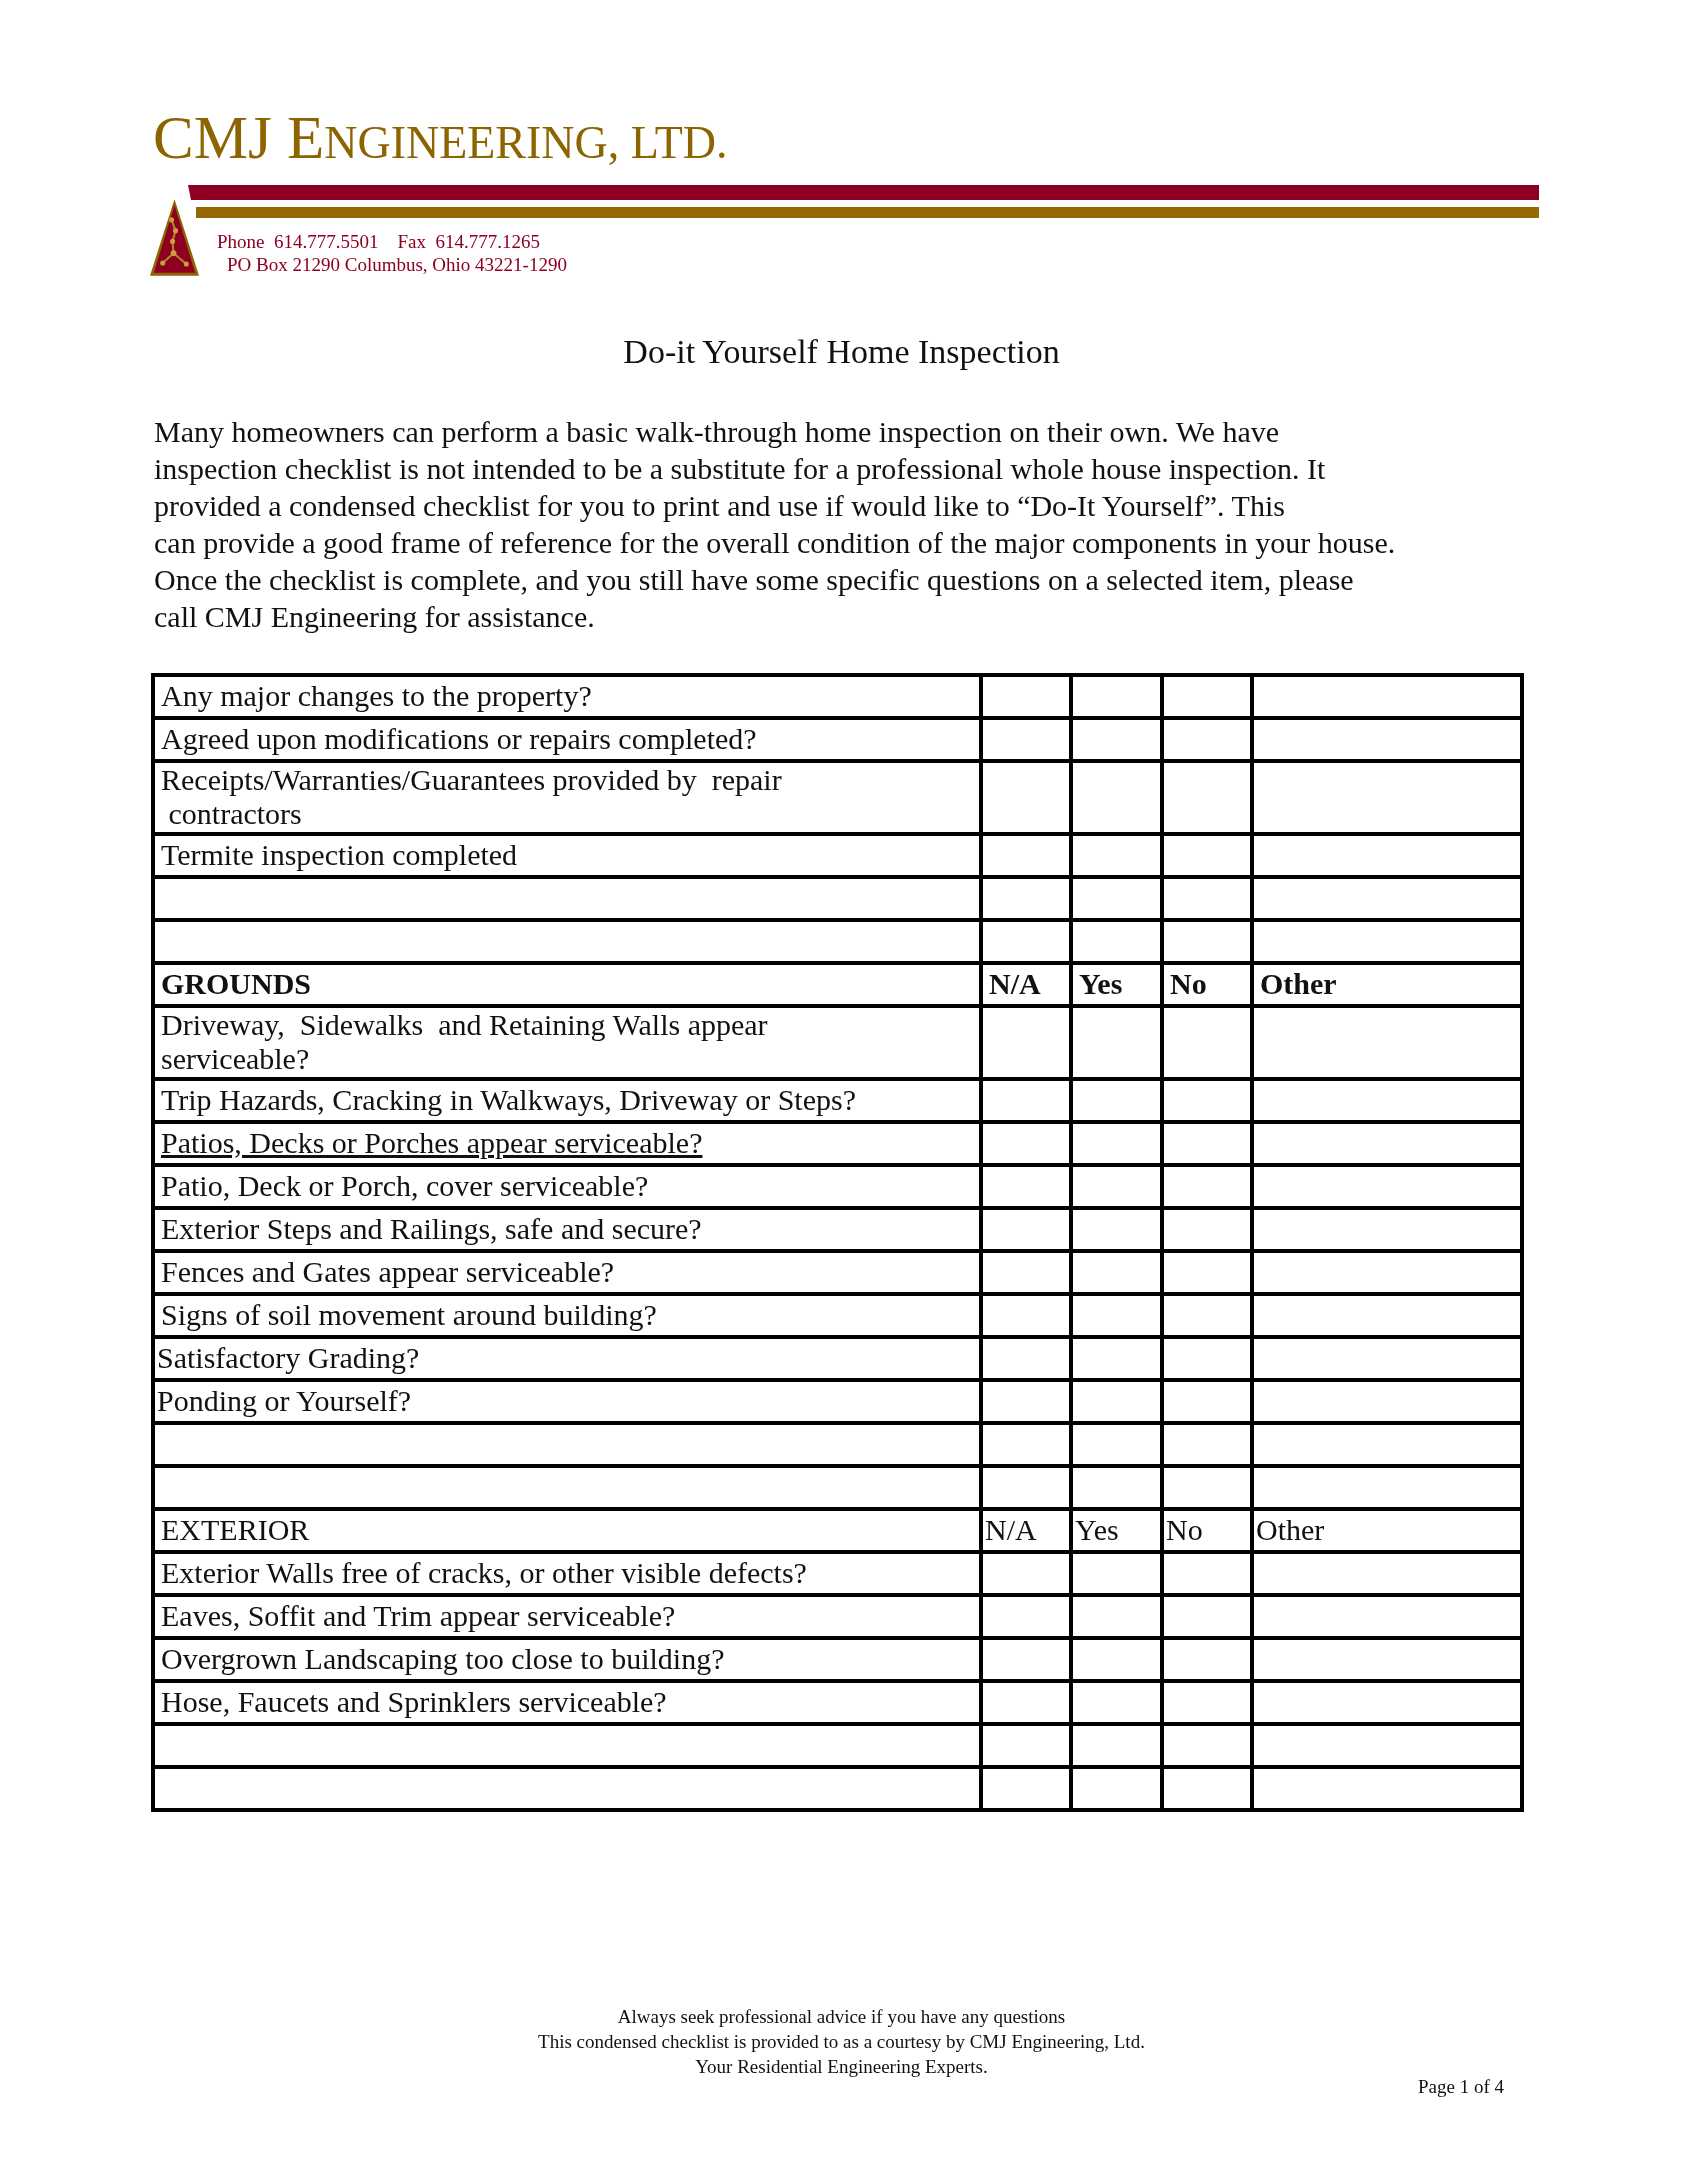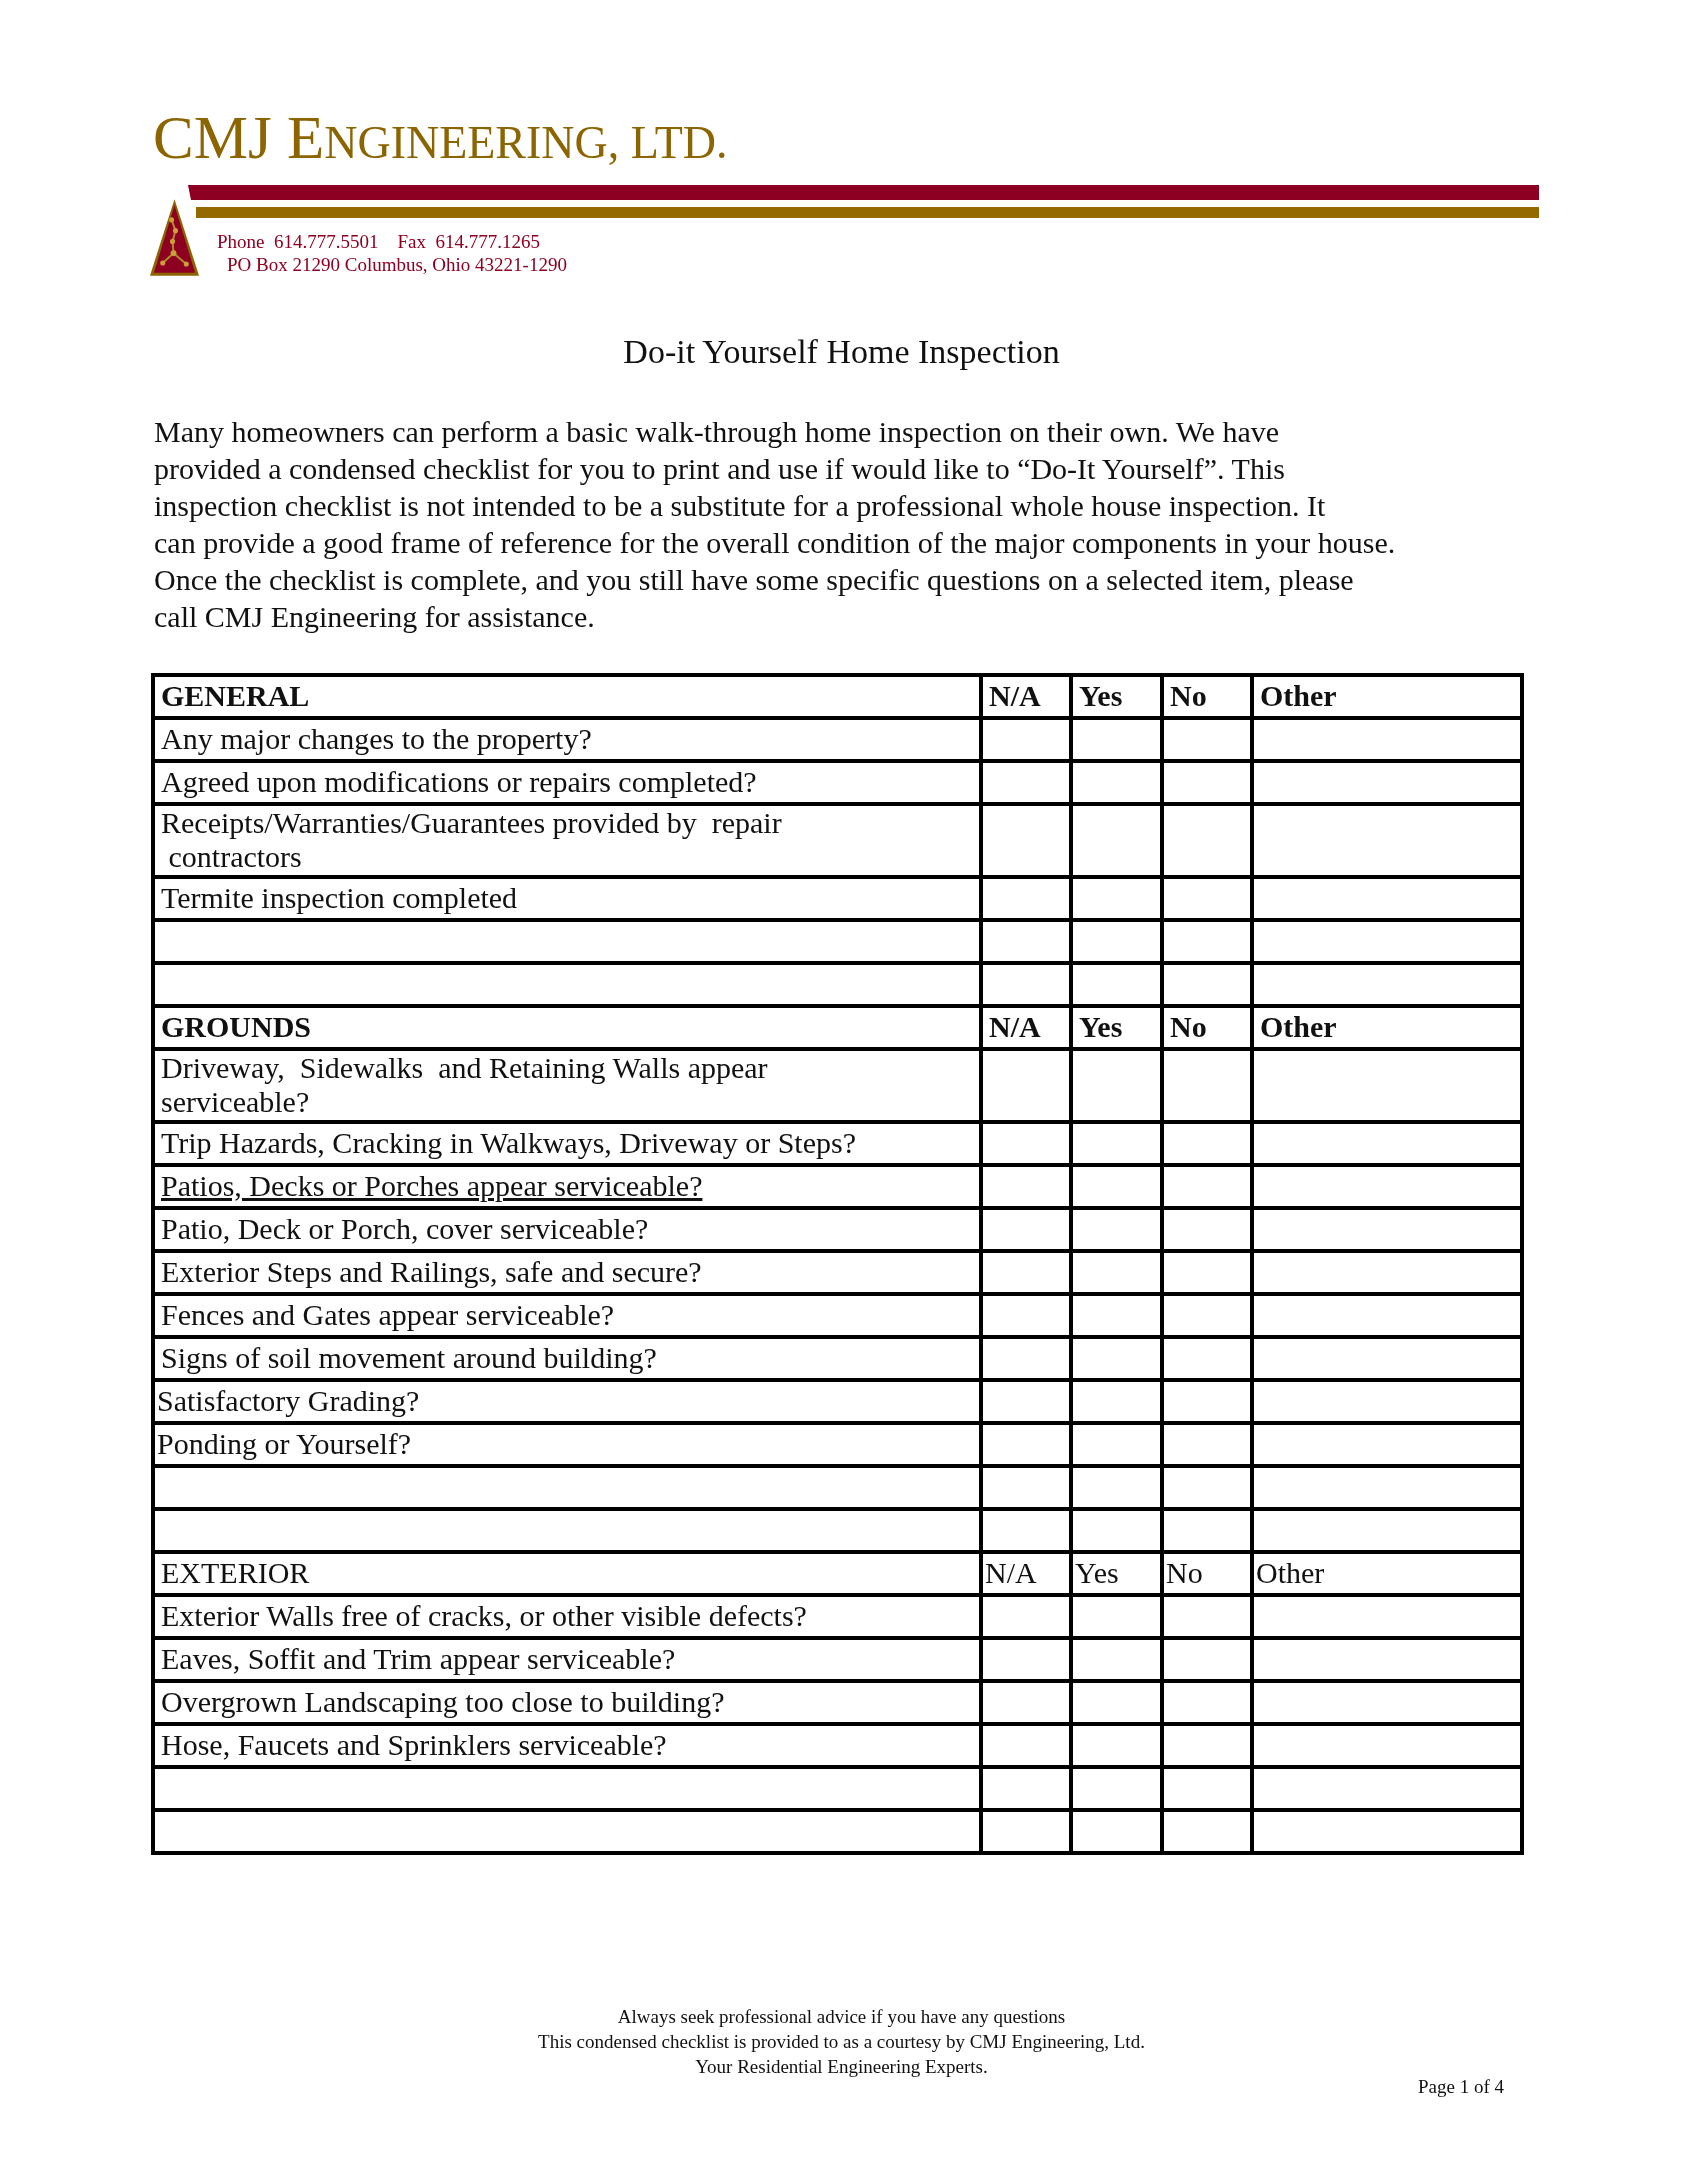--- a/index.html
+++ b/index.html
@@ -61,36 +61,29 @@
     <circle cx="38" cy="67" r="2.6"></circle>
   </g>
 </svg>
 
 <div id="contact"><div>Phone  614.777.5501    Fax  614.777.1265</div><div class="line2">PO Box 21290 Columbus, Ohio 43221-1290</div></div>
 
 <div id="doc-title">Do-it Yourself Home Inspection</div>
 
 <div id="intro">
   <div>Many homeowners can perform a basic walk-through home inspection on their own.  We have</div>
+  <div>inspection checklist is not intended to be a substitute for a professional whole house inspection.  It</div>
   <div>provided a condensed checklist for you to print and use if would like to “Do-It Yourself”. This</div>
-  <div>inspection checklist is not intended to be a substitute for a professional whole house inspection.  It</div>
   <div>can provide a good frame of reference for the overall condition of the major components in your house.</div>
   <div>Once the checklist is complete, and you still have some specific questions on a selected item, please</div>
   <div>call CMJ Engineering for assistance.</div>
 </div>
 
 <table id="checklist">
   <tbody id="checklist-body">
-      <tr class="section">
-        <td class="item">GENERAL</td>
-        <td class="c-na">N/A</td>
-        <td class="c-yes">Yes</td>
-        <td class="c-no">No</td>
-        <td class="c-other">Other</td>
-      </tr>
       <tr>
         <td class="item" style="white-space: pre;">Any major changes to the property?</td>
         <td class="c-na check-cell"></td>
         <td class="c-yes check-cell"></td>
         <td class="c-no check-cell"></td>
         <td class="c-other check-cell"></td>
       </tr>
       <tr>
         <td class="item" style="white-space: pre;">Agreed upon modifications or repairs completed?</td>
         <td class="c-na check-cell"></td>

